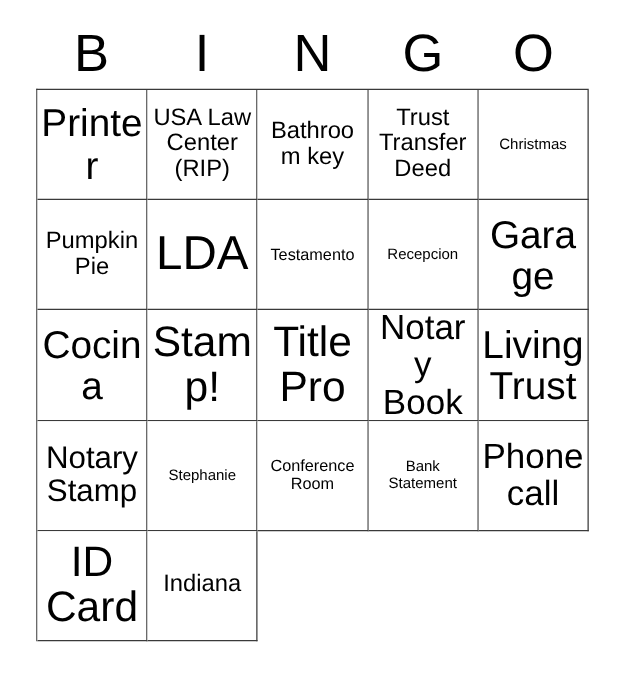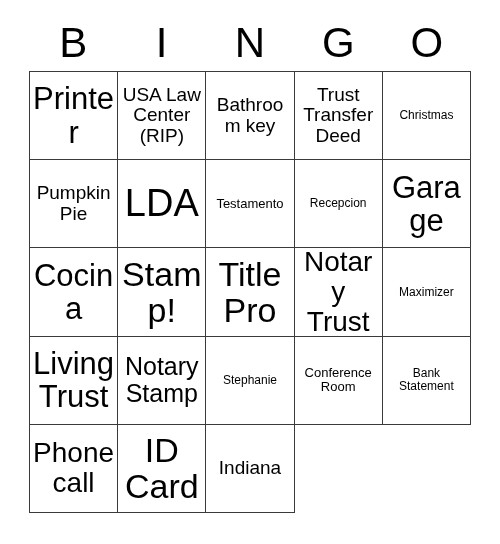--- a/index.html
+++ b/index.html
@@ -133,26 +133,23 @@
     <div class="cell">
       <span class="cell-text fs-2xl">Cocina</span>
     </div>
     <div class="cell">
       <span class="cell-text fs-3xl">Stamp!</span>
     </div>
     <div class="cell">
       <span class="cell-text fs-3xl">Title Pro</span>
     </div>
     <div class="cell">
-      <span class="cell-text fs-xl">Notary Trust</span>
+      <span class="cell-text fs-xl">Notary Book</span>
     </div>
 
-    <div class="cell">
-      <span class="cell-text fs-s">Maximizer</span>
-    </div>
     <div class="cell">
       <span class="cell-text fs-2xl">Living Trust</span>
     </div>
     <div class="cell">
       <span class="cell-text fs-l">Notary Stamp</span>
     </div>
     <div class="cell">
       <span class="cell-text fs-s">Stephanie</span>
     </div>
 

